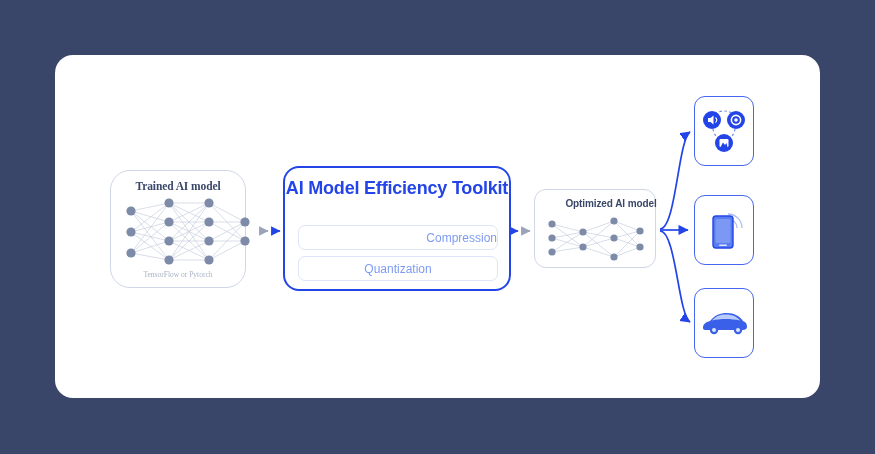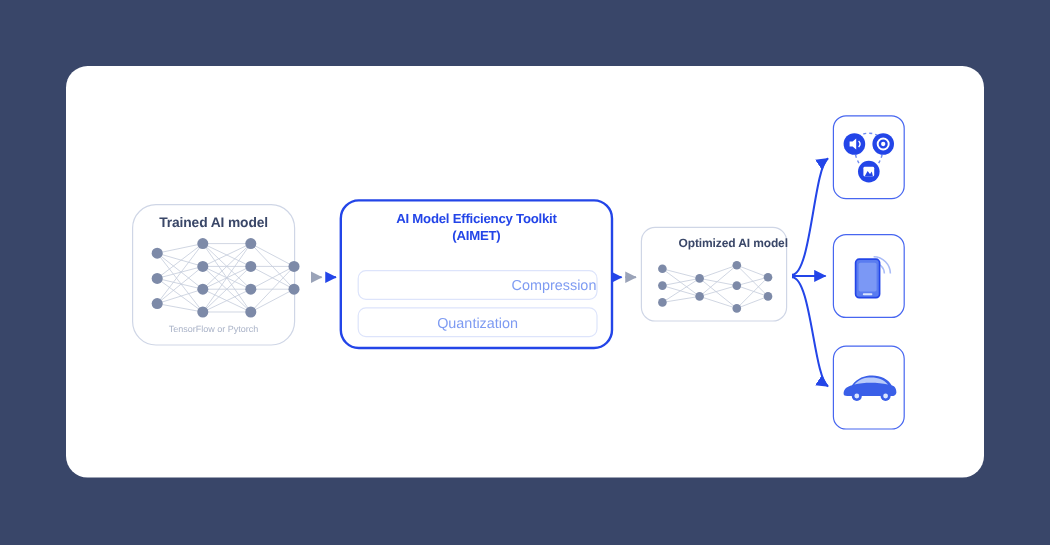--- a/index.html
+++ b/index.html
@@ -40,20 +40,21 @@
   .panel-trained {
     position: absolute;
     left: 110px;
     top: 170px;
     width: 136px;
     height: 118px;
     background: #ffffff;
     border: 1.4px solid #cfd6e6;
     border-radius: 20px;
     box-sizing: border-box;
+    font-family: Liberation Serif, serif;
   }
   .panel-trained .title {
     position: absolute;
     top: 9px;
     left: 0;
     width: 100%;
     text-align: center;
     font-size: 11.5px;
     font-weight: bold;
     color: #3a4768;
@@ -87,21 +88,21 @@
     border: 2.6px solid #2345e8;
     border-radius: 16px;
     box-sizing: border-box;
   }
   .panel-aimet .head {
     position: absolute;
     top: 9px;
     left: 0;
     width: 100%;
     text-align: center;
-    font-size: 11px;
+    font-size: 18px;
     font-weight: bold;
     color: #2345e8;
     line-height: 1.25;
     letter-spacing: -0.2px;
   }
   .chip {
     position: absolute;
     left: 13px;
     width: 200px;
     height: 25px;
@@ -257,21 +258,20 @@
         <circle cx="126" cy="44" r="4.6"></circle>
       </g>
     </svg>
 
     <div class="footnote">TensorFlow or Pytorch</div>
   </div>
 
   <div class="panel-aimet">
     <div class="head">
       <div>AI Model Efficiency Toolkit</div>
-      <div>(AIMET)</div>
     </div>
     <div class="chip chip-1">
       <span>Compression</span>
     </div>
     <div class="chip chip-2">
       <span>Quantization</span>
     </div>
   </div>
 
   <div class="panel-opt">

